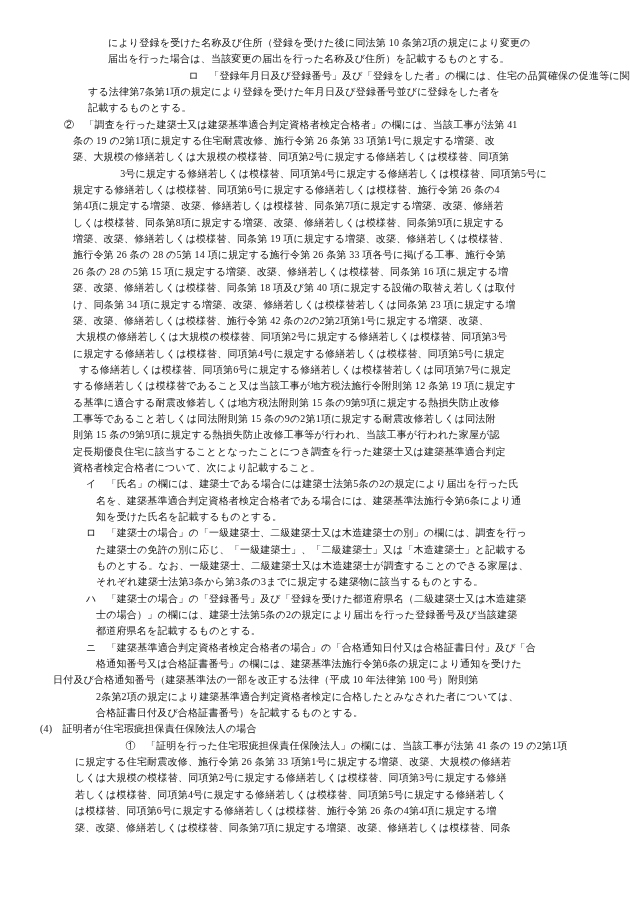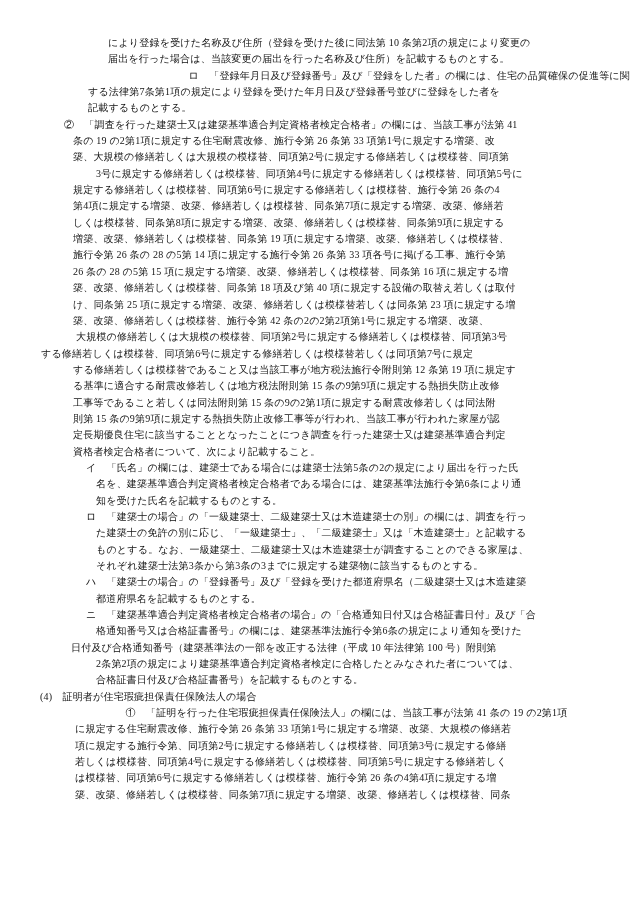--- a/index.html
+++ b/index.html
@@ -36,53 +36,55 @@
 <div class="page">
   <div class="doc-body" id="doc-body" style="color: rgb(20, 20, 20);">
       <div class="line" style="margin-left: 108px;">により登録を受けた名称及び住所（登録を受けた後に同法第 10 条第2項の規定により変更の</div>
       <div class="line" style="margin-left: 108px;">届出を行った場合は、当該変更の届出を行った名称及び住所）を記載するものとする。</div>
       <div class="line" style="margin-left: 88px; text-align: right;">ロ　「登録年月日及び登録番号」及び「登録をした者」の欄には、住宅の品質確保の促進等に関</div>
       <div class="line" style="margin-left: 88px;">する法律第7条第1項の規定により登録を受けた年月日及び登録番号並びに登録をした者を</div>
       <div class="line" style="margin-left: 88px;">記載するものとする。</div>
       <div class="line" style="margin-left: 64px;">②　「調査を行った建築士又は建築基準適合判定資格者検定合格者」の欄には、当該工事が法第 41</div>
       <div class="line" style="margin-left: 73px;">条の 19 の2第1項に規定する住宅耐震改修、施行令第 26 条第 33 項第1号に規定する増築、改</div>
       <div class="line" style="margin-left: 73px;">築、大規模の修繕若しくは大規模の模様替、同項第2号に規定する修繕若しくは模様替、同項第</div>
-      <div class="line" style="margin-left: 96px;">3号に規定する修繕若しくは模様替、同項第4号に規定する修繕若しくは模様替、同項第5号に</div>
+      <div class="line" style="margin-left: 37px; text-align: center;">3号に規定する修繕若しくは模様替、同項第4号に規定する修繕若しくは模様替、同項第5号に</div>
       <div class="line" style="margin-left: 73px;">規定する修繕若しくは模様替、同項第6号に規定する修繕若しくは模様替、施行令第 26 条の4</div>
       <div class="line" style="margin-left: 73px;">第4項に規定する増築、改築、修繕若しくは模様替、同条第7項に規定する増築、改築、修繕若</div>
       <div class="line" style="margin-left: 73px;">しくは模様替、同条第8項に規定する増築、改築、修繕若しくは模様替、同条第9項に規定する</div>
       <div class="line" style="margin-left: 73px;">増築、改築、修繕若しくは模様替、同条第 19 項に規定する増築、改築、修繕若しくは模様替、</div>
       <div class="line" style="margin-left: 73px;">施行令第 26 条の 28 の5第 14 項に規定する施行令第 26 条第 33 項各号に掲げる工事、施行令第</div>
       <div class="line" style="margin-left: 73px;">26 条の 28 の5第 15 項に規定する増築、改築、修繕若しくは模様替、同条第 16 項に規定する増</div>
       <div class="line" style="margin-left: 73px;">築、改築、修繕若しくは模様替、同条第 18 項及び第 40 項に規定する設備の取替え若しくは取付</div>
-      <div class="line" style="margin-left: 73px;">け、同条第 25 項に規定する増築、改築、修繕若しくは模様替若しくは同条第 23 項に規定する増</div>
+      <div class="line" style="margin-left: 73px;">け、同条第 34 項に規定する増築、改築、修繕若しくは模様替若しくは同条第 23 項に規定する増</div>
       <div class="line" style="margin-left: 73px;">築、改築、修繕若しくは模様替、施行令第 42 条の2の2第2項第1号に規定する増築、改築、</div>
       <div class="line" style="margin-left: 76px;">大規模の修繕若しくは大規模の模様替、同項第2号に規定する修繕若しくは模様替、同項第3号</div>
-      <div class="line" style="margin-left: 41px;">する修繕若しくは模様替、同項第6号に規定する修繕若しくは模様替若しくは同項第7号に規定</div>
+      <div class="line" style="margin-left: 73px;">に規定する修繕若しくは模様替、同項第4号に規定する修繕若しくは模様替、同項第5号に規定</div>
+      <div class="line" style="margin-left: 79px;">する修繕若しくは模様替、同項第6号に規定する修繕若しくは模様替若しくは同項第7号に規定</div>
       <div class="line" style="margin-left: 73px;">する修繕若しくは模様替であること又は当該工事が地方税法施行令附則第 12 条第 19 項に規定す</div>
       <div class="line" style="margin-left: 73px;">る基準に適合する耐震改修若しくは地方税法附則第 15 条の9第9項に規定する熱損失防止改修</div>
       <div class="line" style="margin-left: 73px;">工事等であること若しくは同法附則第 15 条の9の2第1項に規定する耐震改修若しくは同法附</div>
       <div class="line" style="margin-left: 73px;">則第 15 条の9第9項に規定する熱損失防止改修工事等が行われ、当該工事が行われた家屋が認</div>
       <div class="line" style="margin-left: 73px;">定長期優良住宅に該当することとなったことにつき調査を行った建築士又は建築基準適合判定</div>
       <div class="line" style="margin-left: 73px;">資格者検定合格者について、次により記載すること。</div>
       <div class="line" style="margin-left: 86px;">イ　「氏名」の欄には、建築士である場合には建築士法第5条の2の規定により届出を行った氏</div>
       <div class="line" style="margin-left: 96px;">名を、建築基準適合判定資格者検定合格者である場合には、建築基準法施行令第6条により通</div>
       <div class="line" style="margin-left: 96px;">知を受けた氏名を記載するものとする。</div>
       <div class="line" style="margin-left: 86px;">ロ　「建築士の場合」の「一級建築士、二級建築士又は木造建築士の別」の欄には、調査を行っ</div>
       <div class="line" style="margin-left: 96px;">た建築士の免許の別に応じ、「一級建築士」、「二級建築士」又は「木造建築士」と記載する</div>
       <div class="line" style="margin-left: 96px;">ものとする。なお、一級建築士、二級建築士又は木造建築士が調査することのできる家屋は、</div>
       <div class="line" style="margin-left: 96px;">それぞれ建築士法第3条から第3条の3までに規定する建築物に該当するものとする。</div>
       <div class="line" style="margin-left: 86px;">ハ　「建築士の場合」の「登録番号」及び「登録を受けた都道府県名（二級建築士又は木造建築</div>
+      <div class="line" style="margin-left: 96px;">士の場合）」の欄には、建築士法第5条の2の規定により届出を行った登録番号及び当該建築</div>
       <div class="line" style="margin-left: 96px;">都道府県名を記載するものとする。</div>
       <div class="line" style="margin-left: 86px;">ニ　「建築基準適合判定資格者検定合格者の場合」の「合格通知日付又は合格証書日付」及び「合</div>
       <div class="line" style="margin-left: 96px;">格通知番号又は合格証書番号」の欄には、建築基準法施行令第6条の規定により通知を受けた</div>
-      <div class="line" style="margin-left: 71px;">日付及び合格通知番号（建築基準法の一部を改正する法律（平成 10 年法律第 100 号）附則第</div>
+      <div class="line" style="margin-left: 53px;">日付及び合格通知番号（建築基準法の一部を改正する法律（平成 10 年法律第 100 号）附則第</div>
       <div class="line" style="margin-left: 96px;">2条第2項の規定により建築基準適合判定資格者検定に合格したとみなされた者については、</div>
       <div class="line" style="margin-left: 96px;">合格証書日付及び合格証書番号）を記載するものとする。</div>
       <div class="line" style="margin-left: 40px;">(4)　証明者が住宅瑕疵担保責任保険法人の場合</div>
       <div class="line" style="margin-left: 63px; text-align: center;">①　「証明を行った住宅瑕疵担保責任保険法人」の欄には、当該工事が法第 41 条の 19 の2第1項</div>
       <div class="line" style="margin-left: 75px;">に規定する住宅耐震改修、施行令第 26 条第 33 項第1号に規定する増築、改築、大規模の修繕若</div>
-      <div class="line" style="margin-left: 75px;">項に規定する施行令第、同項第2号に規定する修繕若しくは模様替、同項第3号に規定する修繕</div>
+      <div class="line" style="margin-left: 75px;">しくは大規模の模様替、同項第2号に規定する修繕若しくは模様替、同項第3号に規定する修繕</div>
       <div class="line" style="margin-left: 75px;">若しくは模様替、同項第4号に規定する修繕若しくは模様替、同項第5号に規定する修繕若しく</div>
       <div class="line" style="margin-left: 75px;">は模様替、同項第6号に規定する修繕若しくは模様替、施行令第 26 条の4第4項に規定する増</div>
       <div class="line" style="margin-left: 75px;">築、改築、修繕若しくは模様替、同条第7項に規定する増築、改築、修繕若しくは模様替、同条</div>
     </div>
 </div>
 
 </body></html>

